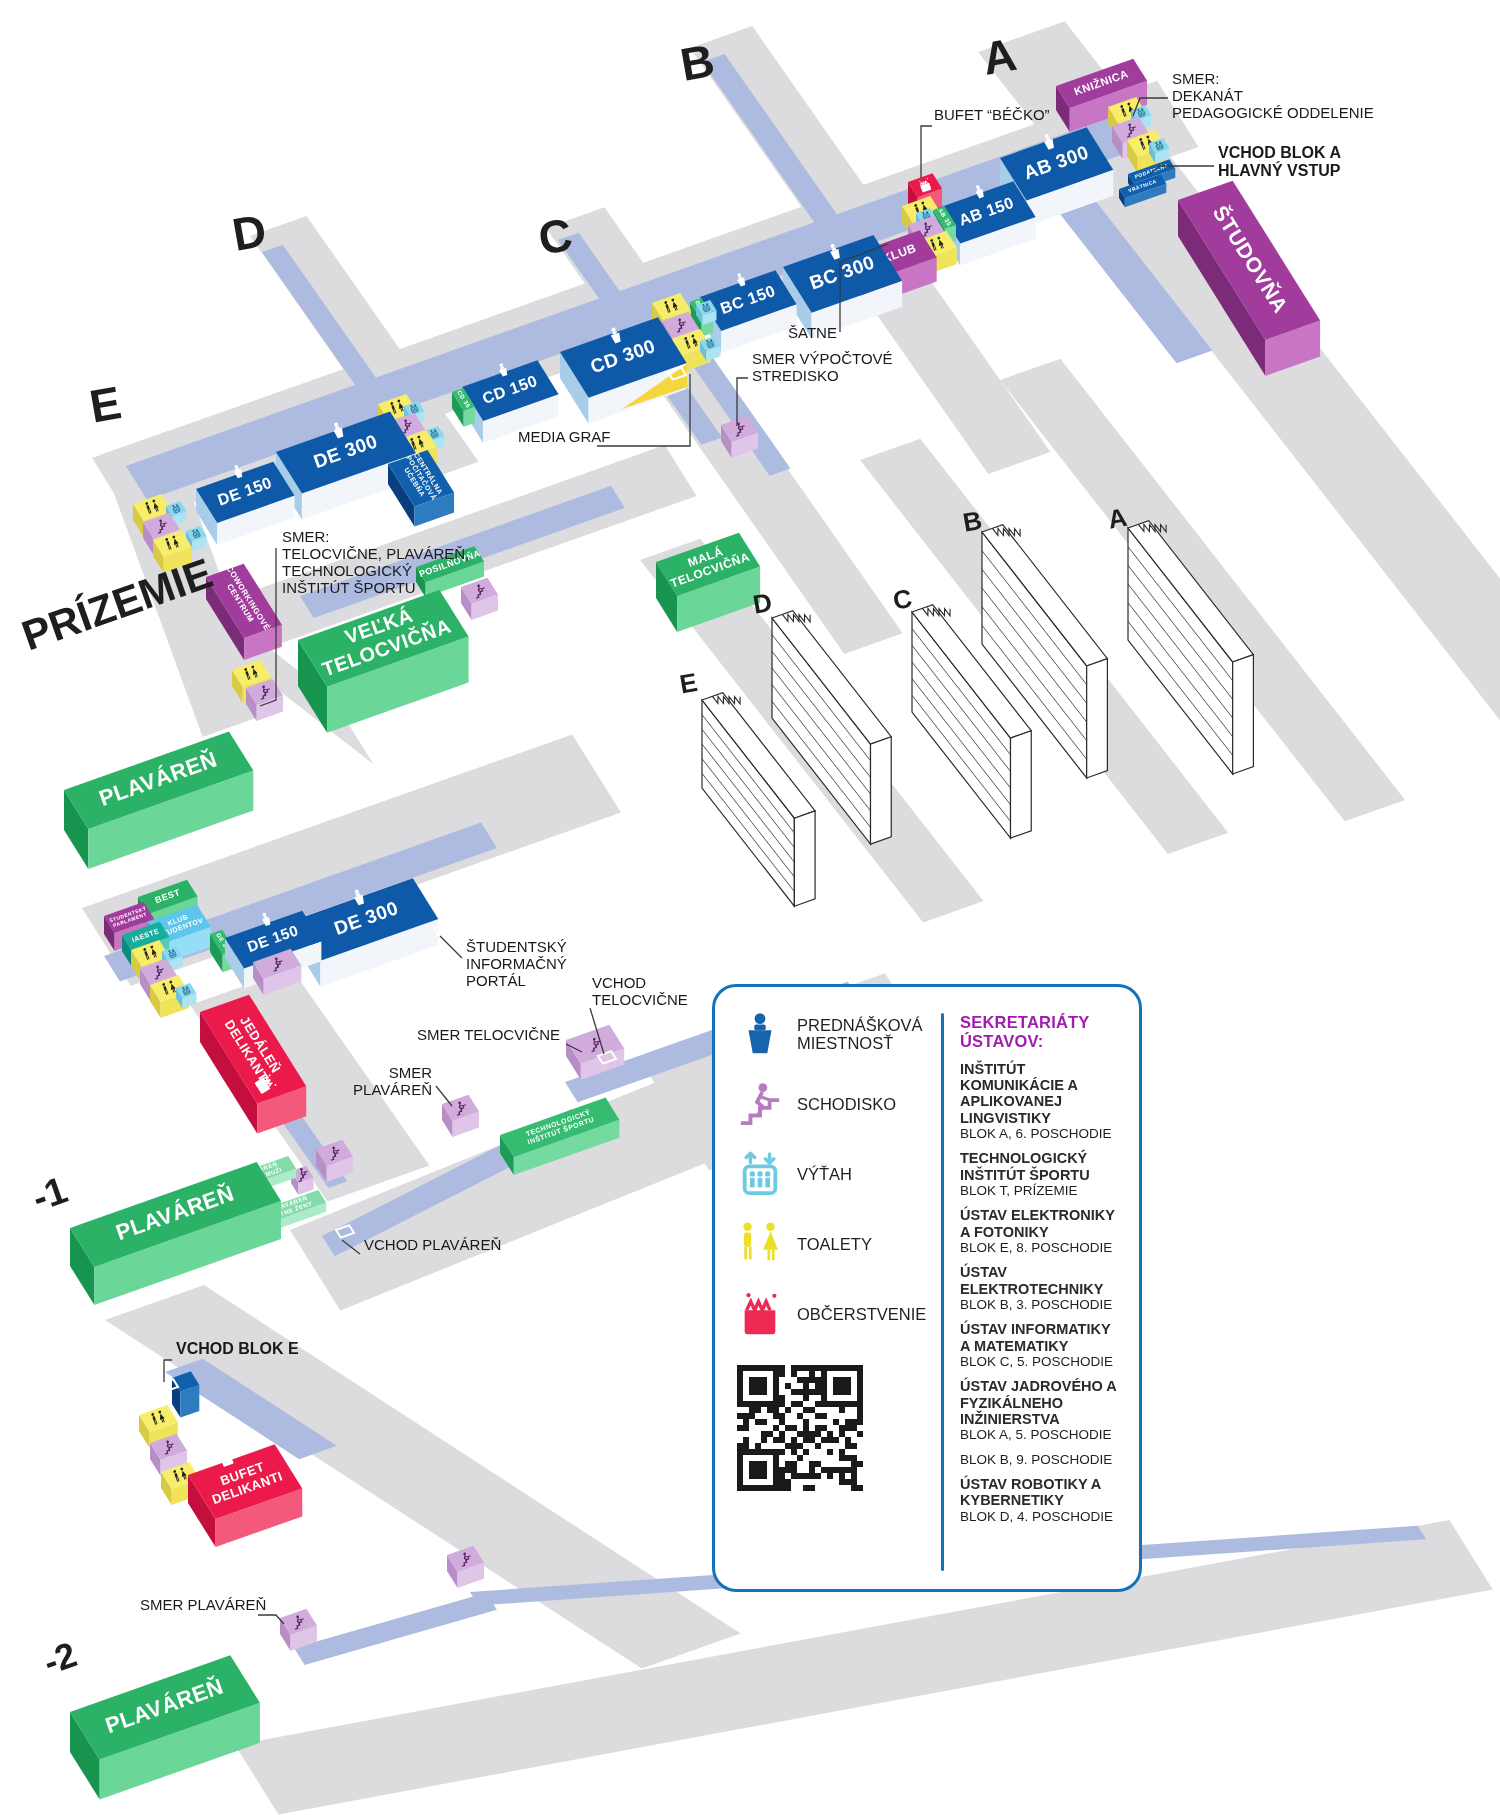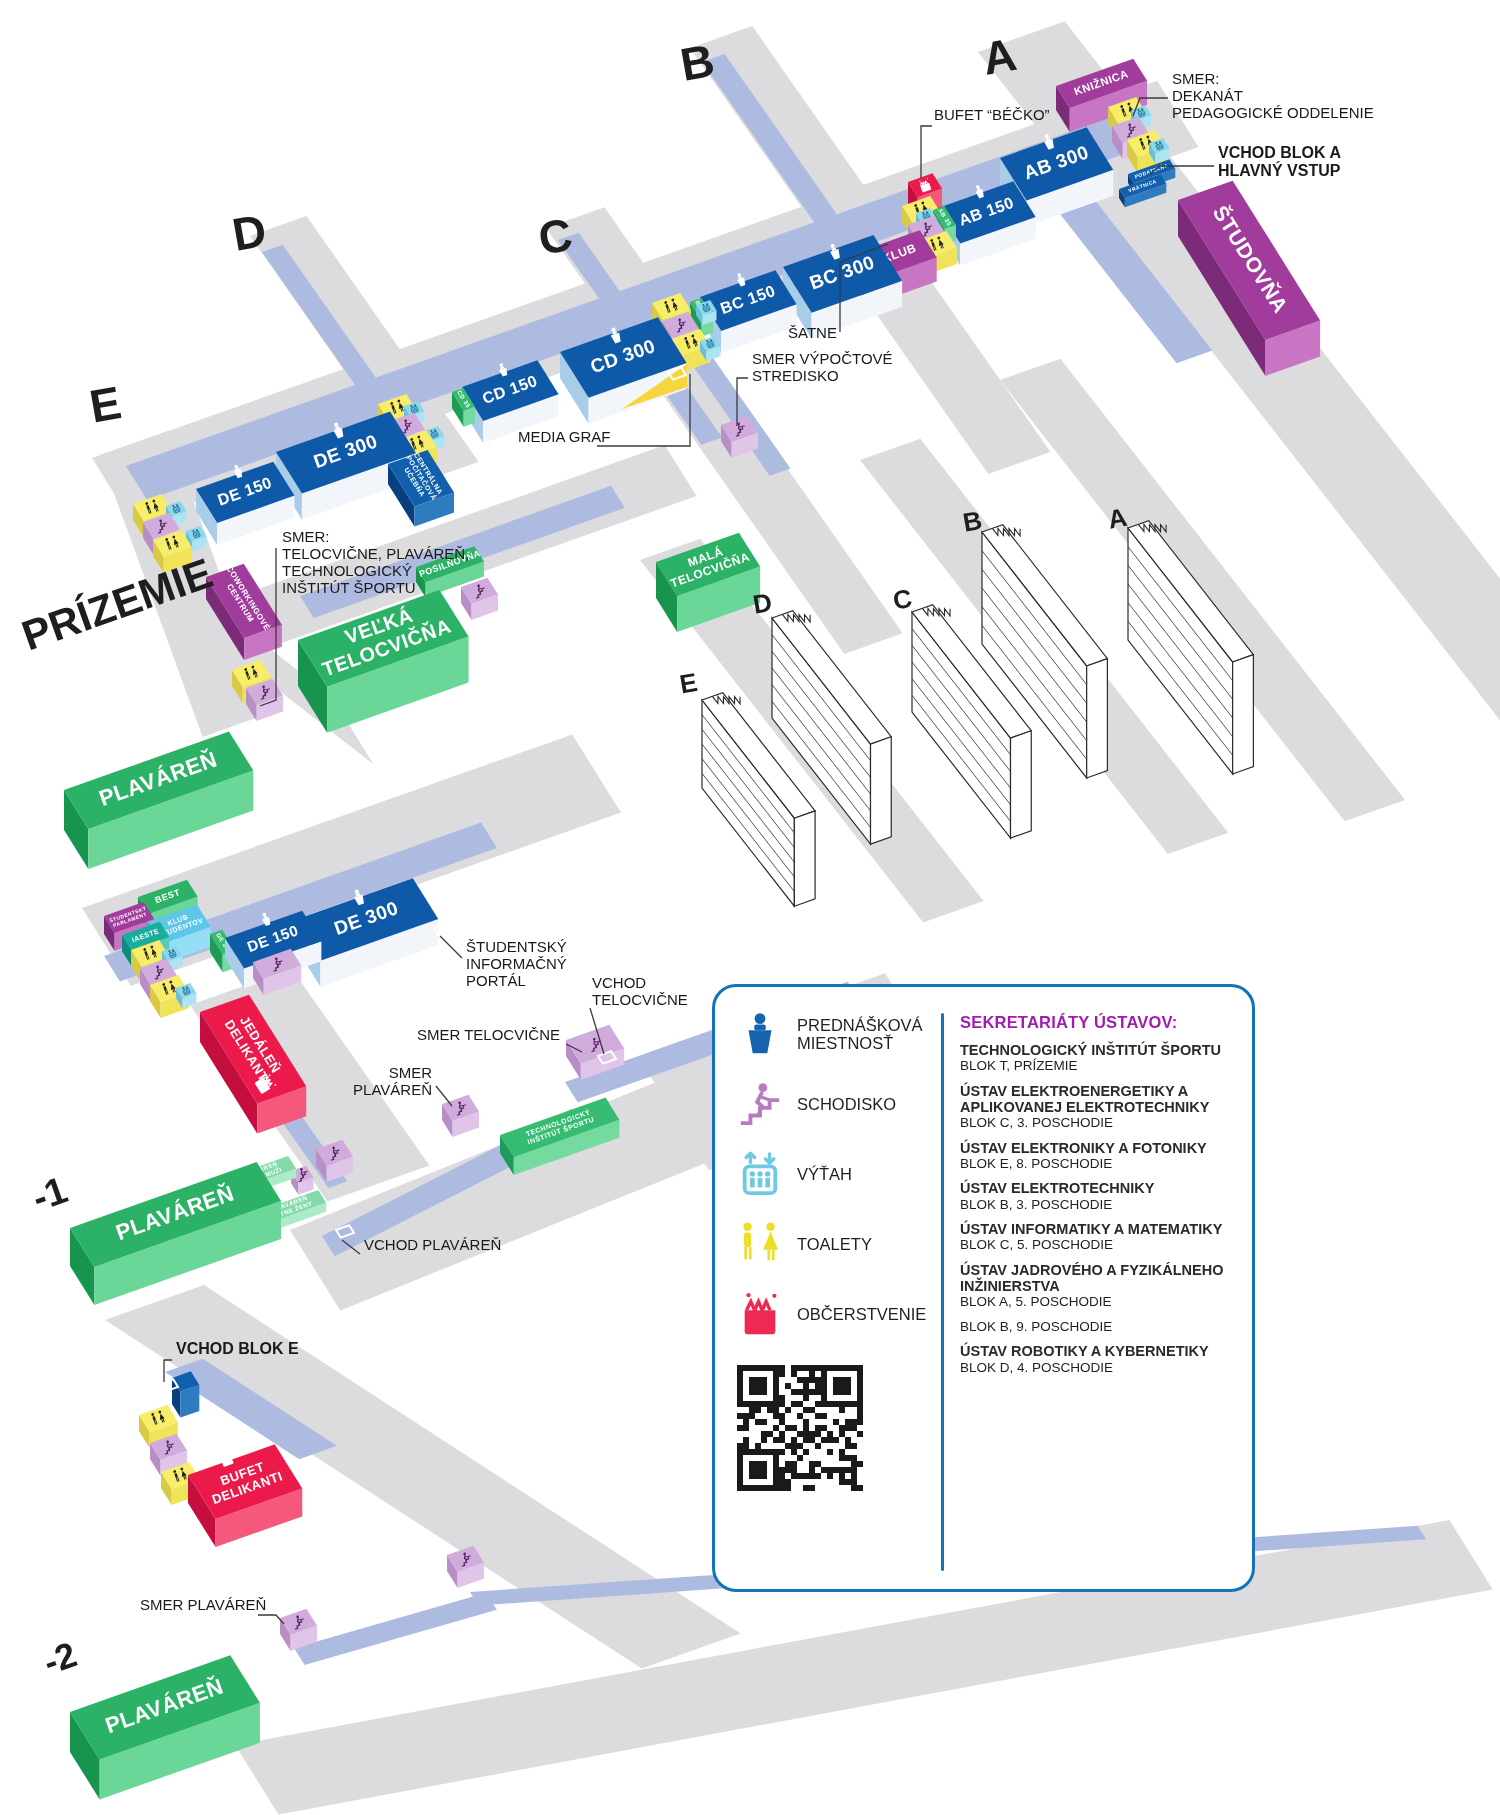--- a/index.html
+++ b/index.html
@@ -1,21 +1,21 @@
 <!DOCTYPE html>
 <html><head>
 <meta charset="utf-8">
 <style>
   html,body{margin:0;padding:0;background:#ffffff;}
   .page{position:relative;width:1500px;height:1815px;overflow:hidden;background:#ffffff;
         font-family:"Liberation Sans","DejaVu Sans",sans-serif;}
   svg text{font-family:"Liberation Sans","DejaVu Sans",sans-serif;}
   .box-label{font-weight:700;letter-spacing:.5px;}
   .callout{fill:#1a1a1a;}
-  .legend{position:absolute;left:712px;top:984px;width:543px;height:608px;box-sizing:border-box;
+  .legend{position:absolute;left:712px;top:984px;width:430px;height:608px;box-sizing:border-box;
           border:3px solid #1273B8;border-radius:24px;background:#fff;display:flex;
           padding:24px 18px 16px 22px;}
   .leg-left{width:198px;display:flex;flex-direction:column;}
   .leg-row{display:flex;align-items:center;gap:14px;margin-bottom:24px;}
   .leg-row svg{flex:0 0 46px;}
   .leg-label{font-size:16.5px;line-height:1.12;color:#1f1f1f;max-width:128px;}
   .leg-div{width:3px;background:#1273B8;margin:2px 16px 2px 6px;border-radius:2px;}
   .leg-right{flex:1;padding-top:2px;}
   .leg-title{font-size:16.5px;font-weight:700;color:#a21caf;margin-bottom:10px;letter-spacing:.2px;}
   .leg-entry{margin-bottom:9px;}
@@ -1205,26 +1205,26 @@
             <rect x="72" y="120" width="6" height="6" fill="#1a1a1a"></rect>
             <rect x="114" y="120" width="6" height="6" fill="#1a1a1a"></rect>
             <rect x="120" y="120" width="6" height="6" fill="#1a1a1a"></rect>
           </svg></div>
       </div>
     <div class="leg-div"></div>
     <div class="leg-right">
       <div class="leg-title">SEKRETARIÁTY ÚSTAVOV:</div>
       <div id="legEntries">
           <div class="leg-entry">
+            <div class="leg-name">INŠTITÚT KOMUNIKÁCIE A APLIKOVANEJ LINGVISTIKY</div>
+            <div class="leg-loc">BLOK A, 6. POSCHODIE</div>
+          </div>
+          <div class="leg-entry">
             <div class="leg-name">TECHNOLOGICKÝ INŠTITÚT ŠPORTU</div>
             <div class="leg-loc">BLOK T, PRÍZEMIE</div>
-          </div>
-          <div class="leg-entry">
-            <div class="leg-name">ÚSTAV ELEKTROENERGETIKY A APLIKOVANEJ ELEKTROTECHNIKY</div>
-            <div class="leg-loc">BLOK C, 3. POSCHODIE</div>
           </div>
           <div class="leg-entry">
             <div class="leg-name">ÚSTAV ELEKTRONIKY A FOTONIKY</div>
             <div class="leg-loc">BLOK E, 8. POSCHODIE</div>
           </div>
           <div class="leg-entry">
             <div class="leg-name">ÚSTAV ELEKTROTECHNIKY</div>
             <div class="leg-loc">BLOK B, 3. POSCHODIE</div>
           </div>
           <div class="leg-entry">

